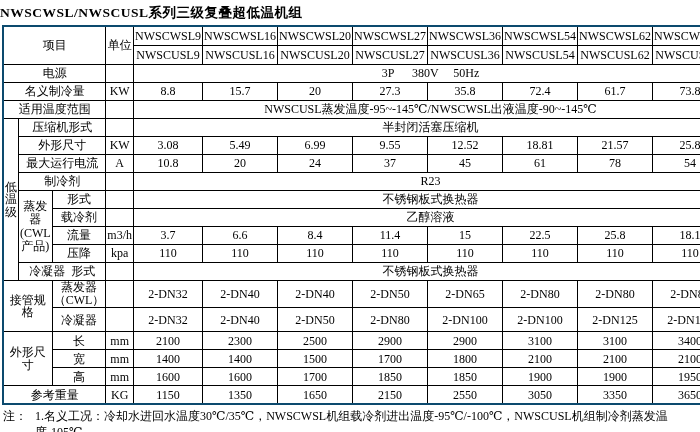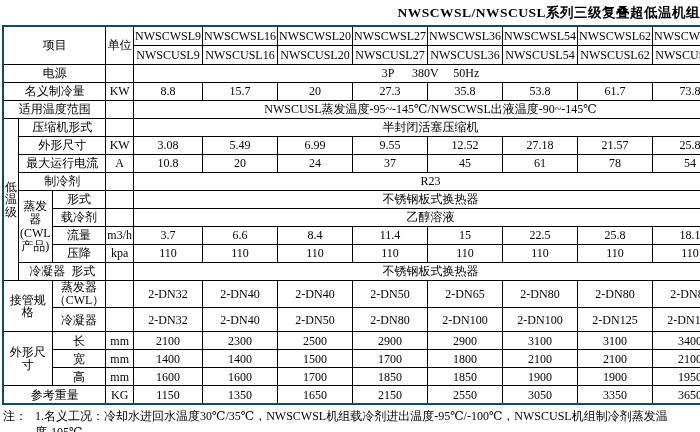--- a/index.html
+++ b/index.html
@@ -1,17 +1,17 @@
 <!DOCTYPE html>
 <html><head>
 <meta charset="utf-8">
 <style>
   html,body{margin:0;padding:0;background:#ffffff;width:700px;height:432px;overflow:hidden;
     font-family:"Liberation Serif","DejaVu Serif",serif;color:#000;}
-  .title{width:700px;text-align:right;font-weight:bold;font-size:13.5px;padding:4px 0 3px 0;letter-spacing:0.5px;}
+  .title{width:700px;text-align:left;font-weight:bold;font-size:13.5px;padding:4px 0 3px 0;letter-spacing:0.5px;}
   table{border-collapse:collapse;table-layout:fixed;margin-left:2px;border:2px solid #0c4a6e;}
   td{border:1px solid #000;font-size:12px;text-align:center;vertical-align:middle;
      padding:0 1px;height:17px;line-height:1.05;overflow:hidden;}
   tr.h td{height:18px;}
   tr.tall td{height:23px;}
   td.model{font-size:12px;font-family:"Liberation Serif","DejaVu Serif",serif;}
   td.small{font-size:12px;line-height:1.1;}
   td.pre{white-space:pre;}
   td.grp{font-size:12px;}
   .notes{display:flex;font-size:12px;padding:3px 0 0 3px;}
@@ -67,21 +67,21 @@
       <td colspan="8" class="pre">3P      380V     50Hz</td>
     </tr>
     <tr>
       <td colspan="3">名义制冷量</td>
       <td>KW</td>
       <td>8.8</td>
       <td>15.7</td>
       <td>20</td>
       <td>27.3</td>
       <td>35.8</td>
-      <td>53.8</td>
+      <td>72.4</td>
       <td>61.7</td>
       <td>73.8</td>
     </tr>
     <tr>
       <td colspan="3">适用温度范围</td>
       <td></td>
       <td colspan="8">NWSCUSL蒸发温度-95~-145℃/NWSCWSL出液温度-90~-145℃</td>
     </tr>
     <tr>
       <td rowspan="9" class="grp">低温级</td>
@@ -90,21 +90,21 @@
       <td colspan="8">半封闭活塞压缩机</td>
     </tr>
     <tr>
       <td colspan="2">外形尺寸</td>
       <td>KW</td>
       <td>3.08</td>
       <td>5.49</td>
       <td>6.99</td>
       <td>9.55</td>
       <td>12.52</td>
-      <td>27.18</td>
+      <td>18.81</td>
       <td>21.57</td>
       <td>25.8</td>
     </tr>
     <tr>
       <td colspan="2">最大运行电流</td>
       <td>A</td>
       <td>10.8</td>
       <td>20</td>
       <td>24</td>
       <td>37</td>

